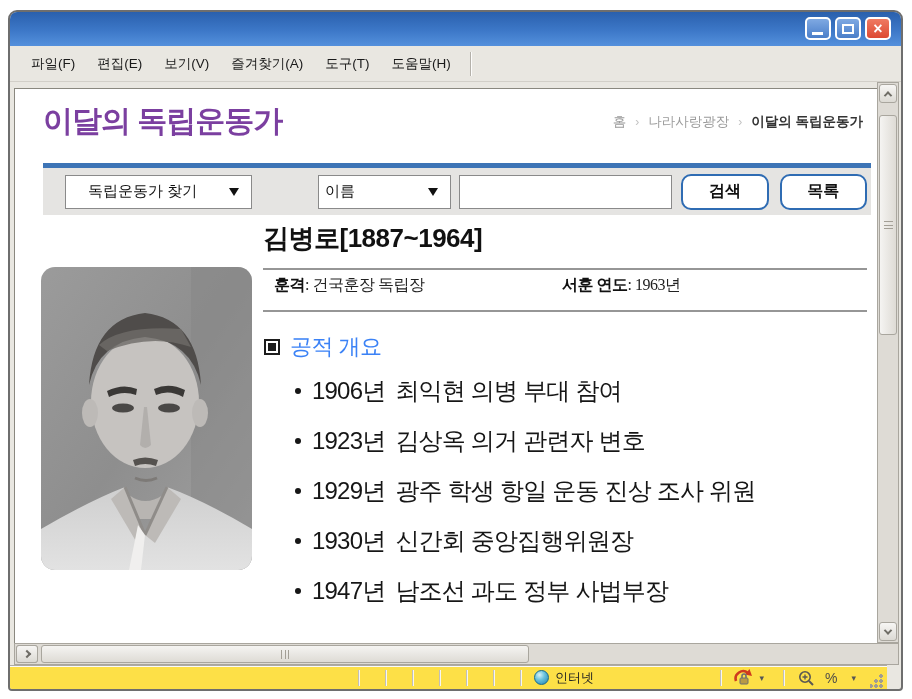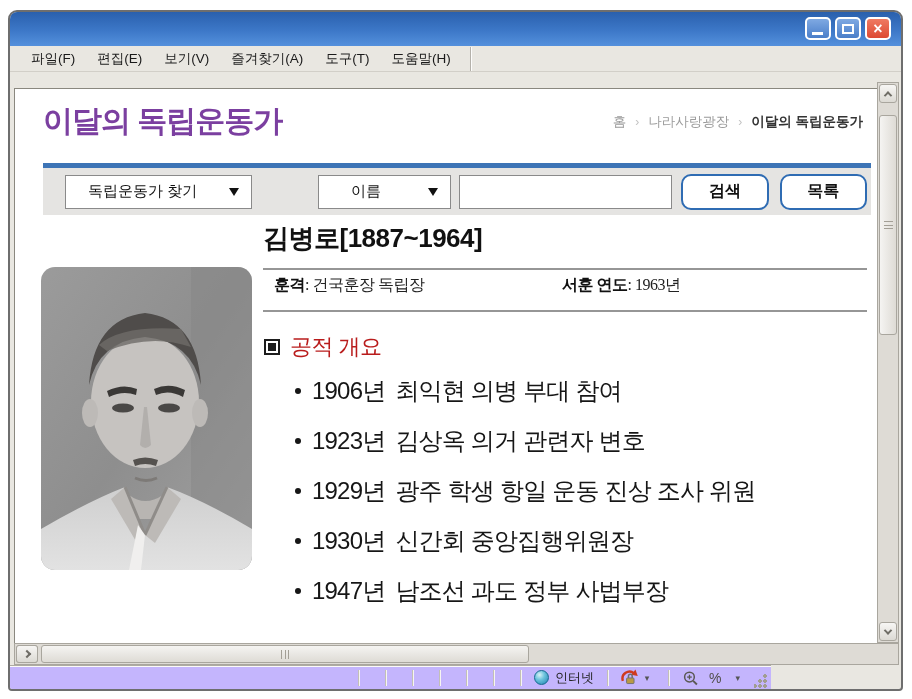--- a/index.html
+++ b/index.html
@@ -16,21 +16,21 @@
               background:linear-gradient(180deg,#2a60ad 0%,#3d78c8 55%,#5490dc 100%); }
   .win-controls { position:absolute; right:10px; top:5px; display:flex; gap:4px; }
   .win-btn { width:26px; height:23px; border:2px solid #fff; border-radius:5px;
              background:linear-gradient(180deg,#7fa9e2,#4a7ec9); position:relative; cursor:default; }
   .win-btn.close { background:linear-gradient(180deg,#ef7a62,#dd4a33); }
   .min-glyph { position:absolute; left:5px; bottom:3px; width:11px; height:3px; background:#fff; }
   .max-glyph { position:absolute; left:5px; top:5px; width:12px; height:10px; border:2px solid #fff; }
   .close-glyph { position:absolute; left:0; top:0; right:0; bottom:0; color:#fff; font-weight:bold;
                  font-size:16px; line-height:19px; text-align:center; }
 
-  .menubar { position:absolute; left:0; top:34px; width:100%; height:26px; background:#e9e7e1;
+  .menubar { position:absolute; left:0; top:34px; width:100%; height:36px; background:#e9e7e1;
              border-bottom:1px solid #d2cfc8; display:flex; align-items:center; padding-left:10px;
              font-size:13.5px; color:#1a1a1a; }
   .menu-item { padding:0 11px; cursor:default; }
   .menu-sep { width:1px; height:24px; background:#b4b1aa; margin-left:8px; box-shadow:1px 0 0 #fdfdfc; }
 
   
   .viewport { position:absolute; left:4px; top:76px; width:863px; height:561px; background:#fff;
               border:1px solid #8a887f; border-right:none; overflow:hidden; }
 
   
@@ -57,21 +57,21 @@
                   border-left:1px solid #a39f96; border-right:1px solid #a39f96;
                   background:linear-gradient(#a39f96,#a39f96) center/1px 100% no-repeat; }
 
   .chev { display:inline-block; width:6px; height:6px; border-right:2px solid #6f6d66; border-bottom:2px solid #6f6d66; }
   .chev.up    { transform:rotate(-135deg) translate(-1px,-1px); }
   .chev.down  { transform:rotate(45deg) translate(-1px,-1px); }
   .chev.lft   { transform:rotate(135deg); }
   .chev.rgt   { transform:rotate(-45deg); }
 
   
-  .statusbar { position:absolute; left:0; top:653px; width:761px; height:24px; background:#c4b5fd;
+  .statusbar { position:absolute; left:0; top:653px; width:877px; height:24px; background:#fde047;
                border-top:1px solid #aeaba3; box-shadow:inset 0 1px 0 #fbfaf8;
                display:flex; align-items:center; font-size:13px; color:#222; }
   .sb-sep { width:1px; height:16px; background:#c2bfb7; box-shadow:1px 0 0 #f6f5f2; margin:0 13px; flex:none; }
   .globe { width:15px; height:15px; border-radius:50%; flex:none; margin-right:6px;
            background:radial-gradient(circle at 35% 30%, #d8f2f6 0%, #6cc3dd 40%, #1f80ae 100%);
            border:1px solid #156a90; }
   .sb-zone-label { white-space:nowrap; }
   .sb-caret { font-size:9px; color:#555; margin:0 6px; }
   .sb-grip { width:14px; height:14px; margin:6px 3px 0 8px; flex:none;
              background:
@@ -92,21 +92,21 @@
   .crumb-sep { color:#c2c2c2; font-size:12px; }
 
   .blue-bar { position:absolute; left:28px; right:6px; top:74px; height:5px; background:#3d74b6; }
   .search-strip { position:absolute; left:28px; right:6px; top:79px; height:47px; background:#e5e4e2;
                   display:flex; align-items:center; }
   .combo { height:34px; background:#fff; border:1px solid #8a8a8a; display:flex; align-items:center;
            justify-content:space-between; padding:0 12px 0 22px; font-size:15px; color:#111; cursor:default;gap:24px; }
   .combo .tri { width:0; height:0; border-left:5px solid transparent; border-right:5px solid transparent;
                 border-top:8px solid #111; }
   .combo.c1 { margin-left:22px; width:188px; }
-  .combo.c2 { margin-left:66px; width:134px; padding-left:32px; }
+  .combo.c2 { margin-left:66px; width:134px; padding-left:6px; }
   .search-input { margin-left:8px; width:213px; height:34px; border:1px solid #8a8a8a; background:#fff;
                   font-size:15px; padding:0 8px; outline:none; }
   .btn { height:36px; width:88px; background:#fff; border:2px solid #2f6cb3; border-radius:10px;
          font-size:16px; font-weight:bold; color:#111; cursor:default;
          font-family:"Liberation Sans","DejaVu Sans",sans-serif; }
   .btn.search { margin-left:9px; }
   .btn.list { margin-left:11px; margin-right:4px; }
 
   .photo { position:absolute; left:26px; top:178px; width:211px; height:303px; border-radius:14px; overflow:hidden; }
   .photo svg { display:block; }
@@ -114,21 +114,21 @@
   .person-name { position:absolute; left:248px; top:132px; font-size:26px; font-weight:bold; color:#111;
                  letter-spacing:-0.5px; }
   .rule { position:absolute; left:248px; right:10px; height:2px; background:#969696; }
   .rule.r1 { top:179px; }
   .rule.r2 { top:221px; }
   .award-row { position:absolute; left:259px; right:10px; top:186px; font-size:16px; color:#222;
                letter-spacing:-0.5px;font-family:Liberation Serif, serif; }
   .award-row b { color:#111; }
   .award-year { position:absolute; left:288px; top:0; }
 
-  .section-head { position:absolute; left:249px; top:243px; font-size:22px; color:#b91c1c;
+  .section-head { position:absolute; left:249px; top:243px; font-size:22px; color:#3b82f6;
                   display:flex; align-items:center; letter-spacing:-0.5px; }
   .marker { width:16px; height:16px; border:2px solid #1d1d1d; margin-right:10px; position:relative; flex:none; }
   .marker::after { content:""; position:absolute; left:2px; top:2px; right:2px; bottom:2px; background:#1d1d1d; }
 
   .achievements { position:absolute; left:280px; top:282px; list-style:none; }
   .achievements li { position:relative; height:50px; line-height:40px; font-size:24px; color:#161616;
                      letter-spacing:-0.8px; padding-left:17px; white-space:nowrap; }
   .achievements li::before { content:""; position:absolute; left:0; top:17px; width:6px; height:6px;
                              border-radius:50%; background:#161616; }
   .ach-year { margin-right:10px; }

